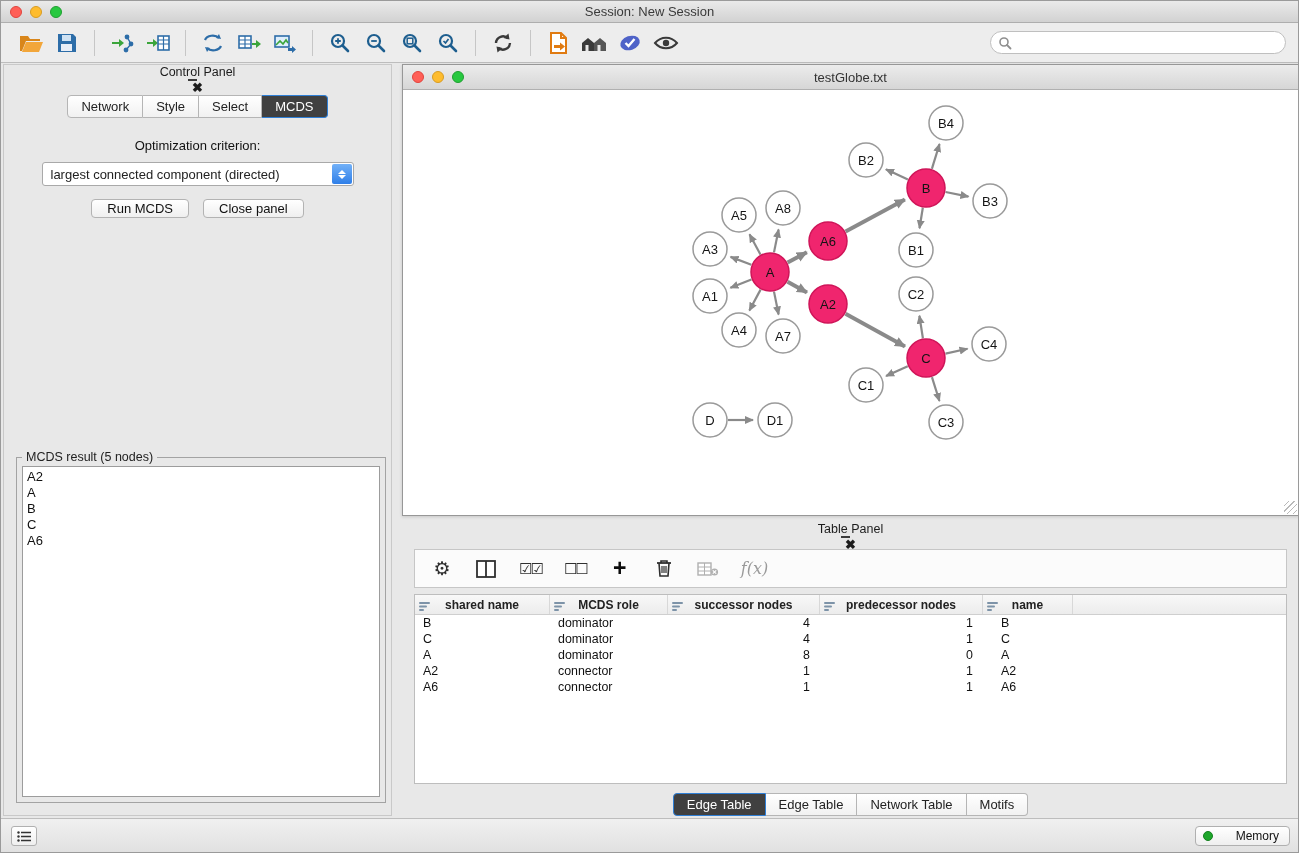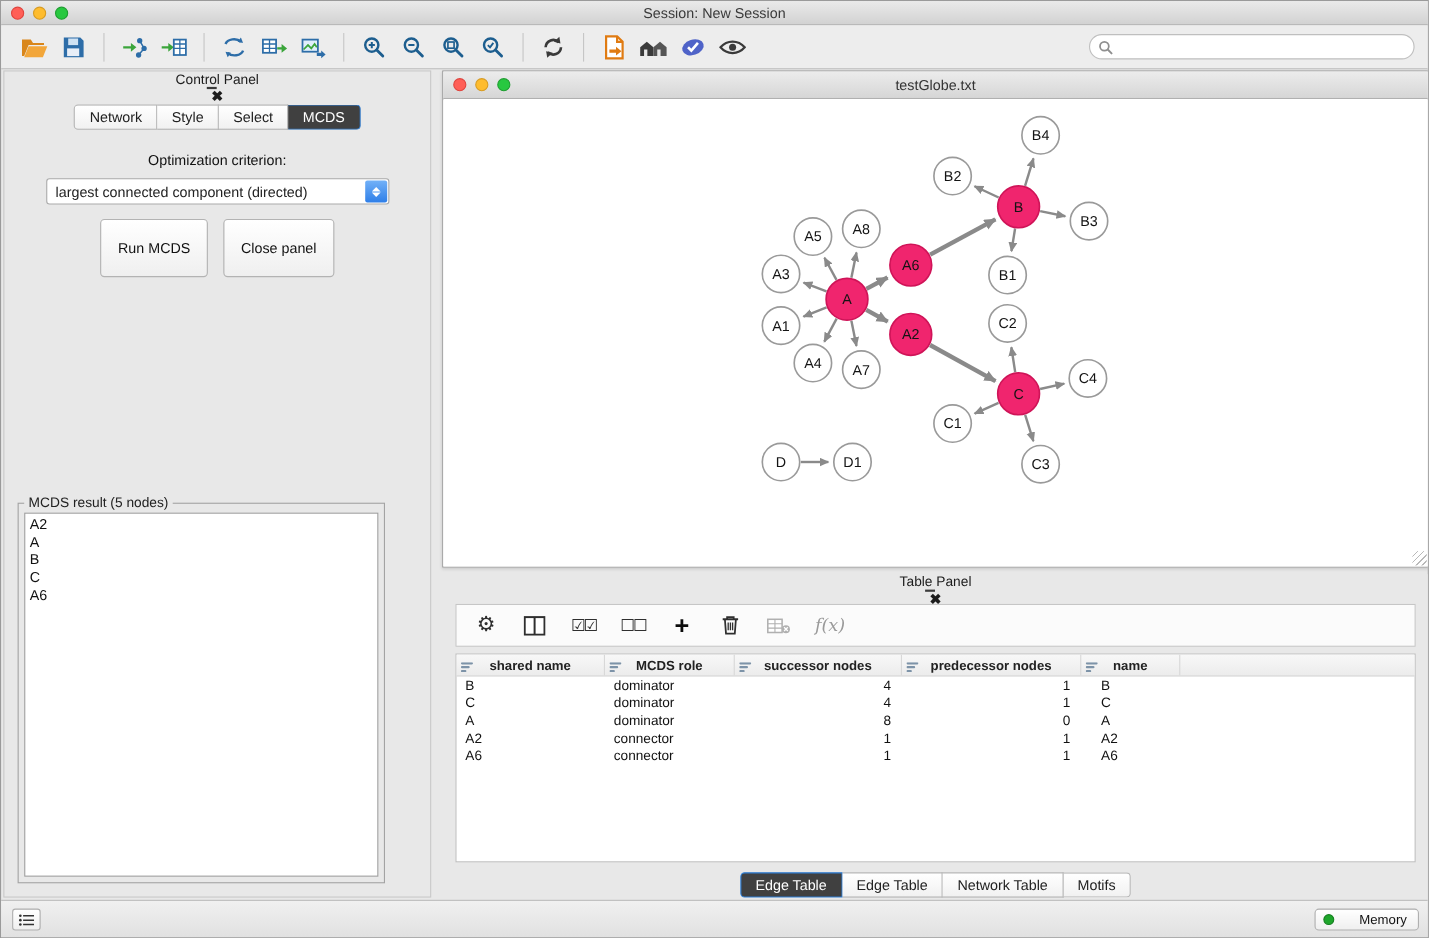--- a/index.html
+++ b/index.html
@@ -50,23 +50,23 @@
   .opt-label { text-align:center; margin-top:20px; font-size:13px; color:#111; }
   .dropdown { margin:9px auto 0; width:312px; height:24px; background:#fff;
     border:1px solid #a9a9a9; border-radius:3px; position:relative;
     display:flex; align-items:center; padding-left:8px; font-size:13px; }
   .dd-btn { position:absolute; right:1px; top:1px; width:20px; height:20px;
     background:linear-gradient(#72b1f8,#2f7fe8); border-radius:2px;
     display:flex; flex-direction:column; align-items:center; justify-content:center; gap:1px; }
   .dd-btn .up { width:0; height:0; border-left:4px solid transparent; border-right:4px solid transparent; border-bottom:4px solid #fff; }
   .dd-btn .down { width:0; height:0; border-left:4px solid transparent; border-right:4px solid transparent; border-top:4px solid #fff; }
   .btn-row { display:flex; justify-content:center; gap:14px; margin-top:13px; }
-  .btn { font-size:13px; padding:18px 15px; background:linear-gradient(#ffffff,#efefef);
+  .btn { font-size:13px; padding:1px 15px; background:linear-gradient(#ffffff,#efefef);
     border:1px solid #b3b3b3; border-radius:4px; color:#111; }
-  .groupbox { position:absolute; left:12px; width:334px; top:392px; height:346px;
+  .groupbox { position:absolute; left:12px; width:370px; top:392px; height:346px;
     border:1px solid #a3a3a3; }
   .mcds-listwrap { position:absolute; left:5px; right:5px; top:8px; bottom:5px;
     background:#fff; border:1px solid #9c9c9c; overflow:hidden; padding:2px 0 0 4px; }
   .mcds-item { font-size:13px; line-height:16px; color:#111; }
   
   .net-window { position:absolute; left:401px; top:1px; width:897px; height:452px;
     background:#fff; border:1px solid #979797; box-shadow:0 1px 3px rgba(0,0,0,.15); }
   .net-titlebar { height:25px; background:linear-gradient(#ececec,#d6d6d6);
     border-bottom:1px solid #b0b0b0; display:flex; align-items:center; justify-content:center;
     position:relative; }

